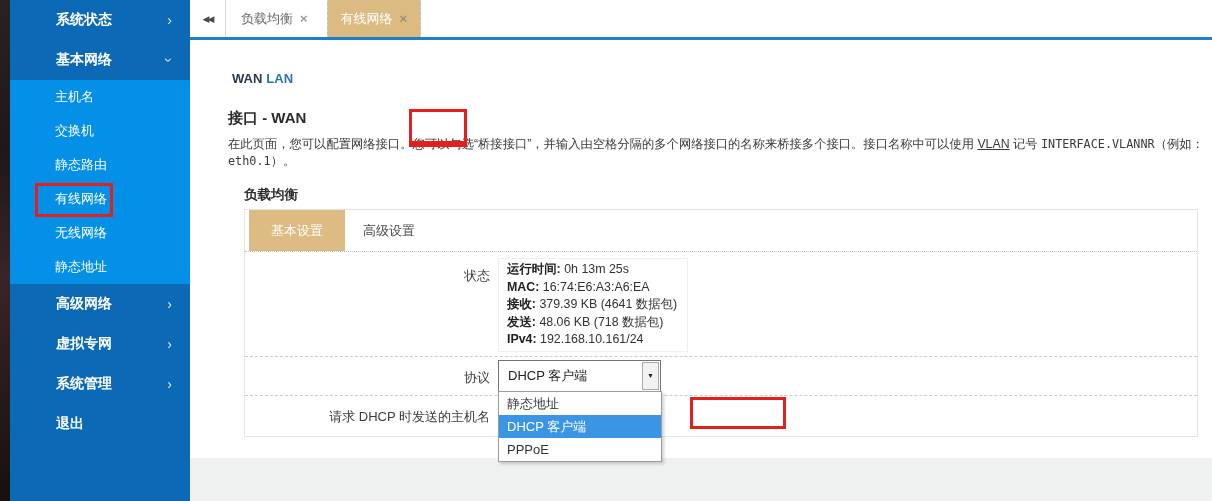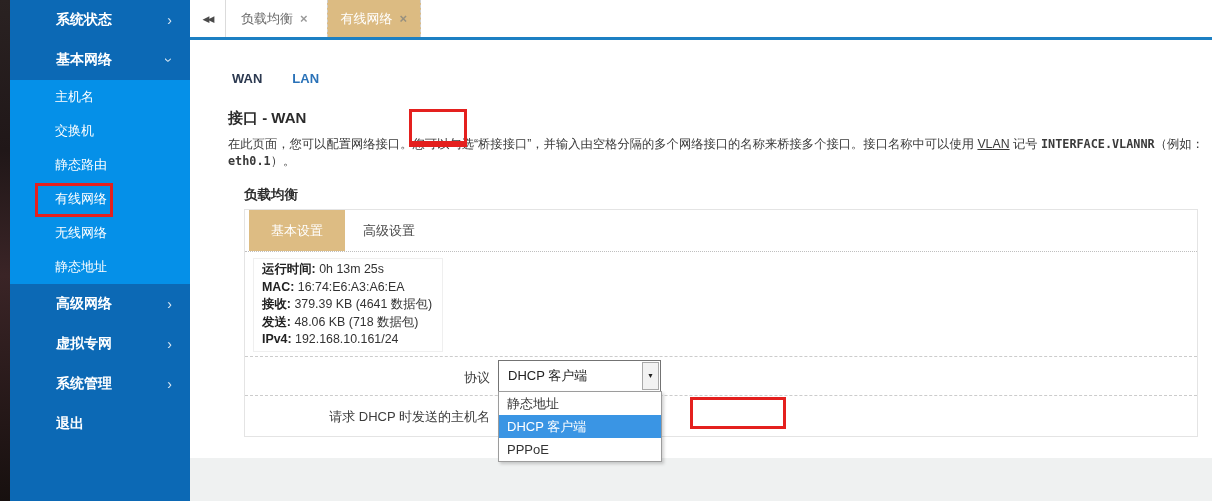--- a/index.html
+++ b/index.html
@@ -29,29 +29,29 @@
     cursor:pointer; margin-left:2px; }
   .ttab .close { margin-left:7px; font-size:13px; color:#9a9a9a; font-weight:bold; }
   .ttab.active { background:#dcbb82; color:#fff; margin-left:6px;
     border-left:1px dashed #cfcfcf; border-right:1px dashed #cfcfcf; }
   .ttab.active .close { color:#97907f; }
 
   
   .main { position:absolute; left:190px; top:40px; width:1022px; height:418px; background:#fff; z-index:1; }
   .footer-strip { position:absolute; left:190px; top:458px; width:1022px; height:43px; background:#eff1f1; }
 
-  .iface-tabs { position:absolute; left:40px; top:31px; display:flex; gap:26px; }
+  .iface-tabs { position:absolute; left:40px; top:31px; display:flex; }
   .iface-tab { font-size:13px; font-weight:bold; padding:0 2px; cursor:pointer; }
   .iface-tab.active { color:#2c3950; }
   .iface-tab.idle { color:#2a72b8; }
 
   .page-title { position:absolute; left:38px; top:69px; font-size:15px; font-weight:bold; color:#2b2b2b; }
   .page-desc { position:absolute; left:38px; top:96px; width:985px; font-size:12.3px; color:#3a3a3a; line-height:17px; }
   .page-desc u { cursor:pointer; }
-  .mono { font-family:"DejaVu Sans Mono","Liberation Mono",monospace; font-size:11.8px;font-weight:bold; }
+  .mono { font-family:"DejaVu Sans Mono","Liberation Mono",monospace; font-size:11.8px; }
 
   .fieldset { position:absolute; left:54px; top:146px; width:954px; }
   .legend { font-size:13.5px; font-weight:bold; color:#2e2e2e; height:20px; margin-bottom:3px; }
   .fbox { border:1px solid #e4e4e4; background:#fff; }
   .inner-tabs { height:42px; display:flex; align-items:stretch; padding-left:4px;
     border-bottom:1px dotted #bfbfbf; }
   .itab { display:flex; align-items:center; font-size:13px; color:#4a4a4a; cursor:pointer; }
   .itab.active { background:#ddbc83; color:#fff; min-width:75px; justify-content:center; padding:0 22px; }
   .itab.idle { padding:0 18px; }
 
@@ -163,20 +163,21 @@
 
     <div class="fieldset">
       <div class="legend">负载均衡</div>
       <div class="fbox">
         <div class="inner-tabs">
           <div class="itab active">基本设置</div>
           <div class="itab idle">高级设置</div>
         </div>
 
         <div class="frow row-status">
+          <div class="flabel">状态</div>
           <div class="fvalue">
             <div class="status-box">
               <div><b>运行时间:</b> <span>0h 13m 25s</span></div>
               <div><b>MAC:</b> <span>16:74:E6:A3:A6:EA</span></div>
               <div><b>接收:</b> <span>379.39 KB (4641 数据包)</span></div>
               <div><b>发送:</b> <span>48.06 KB (718 数据包)</span></div>
               <div><b>IPv4:</b> <span>192.168.10.161/24</span></div>
             </div>
           </div>
         </div>

